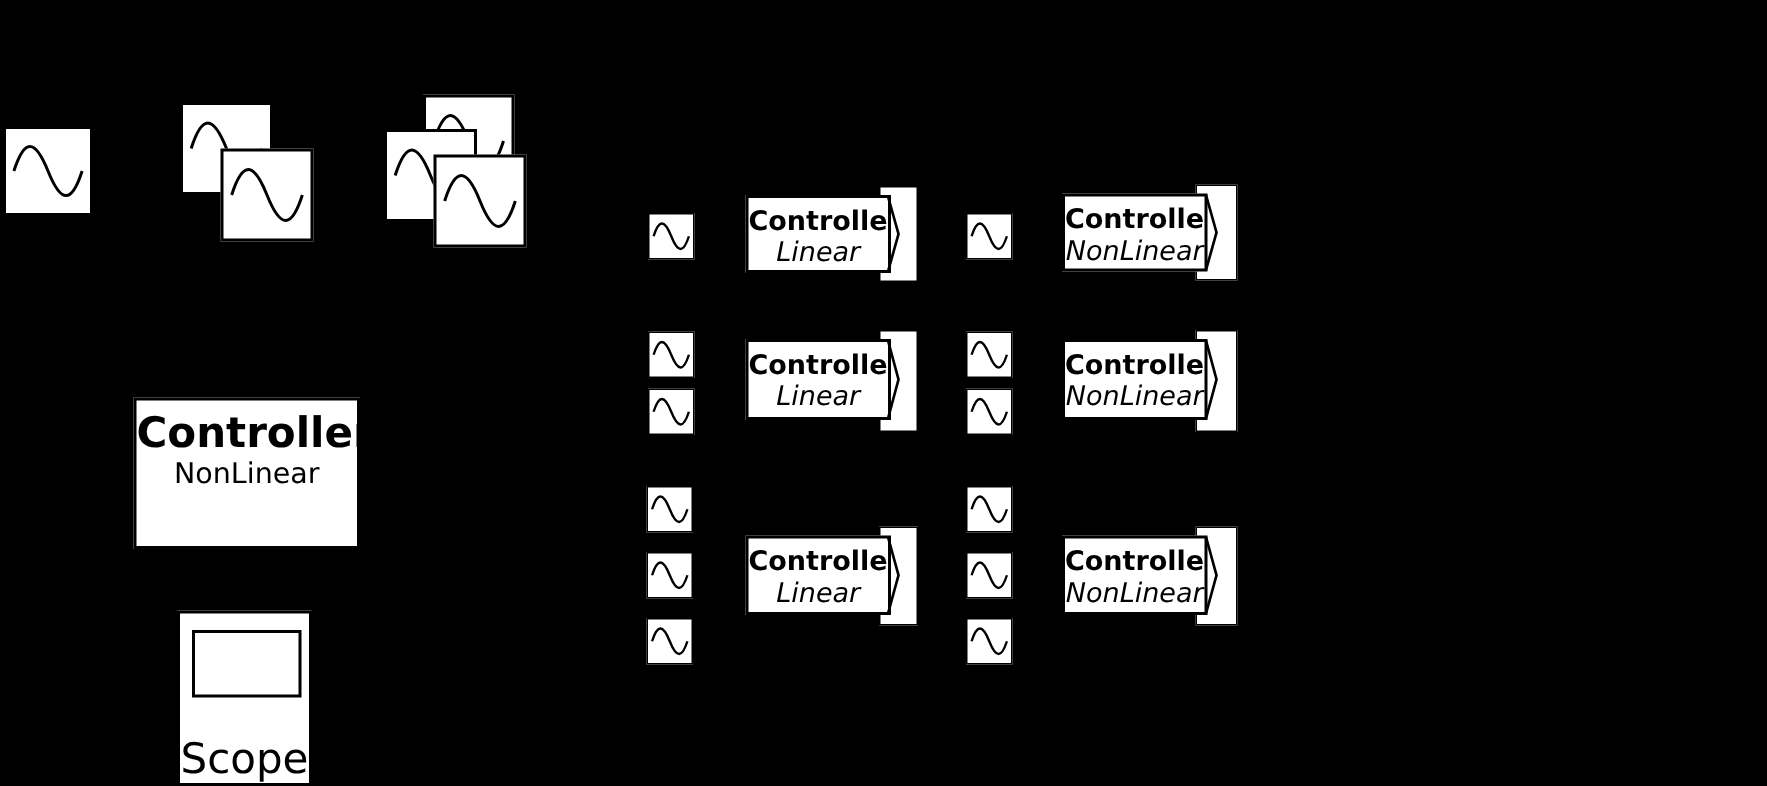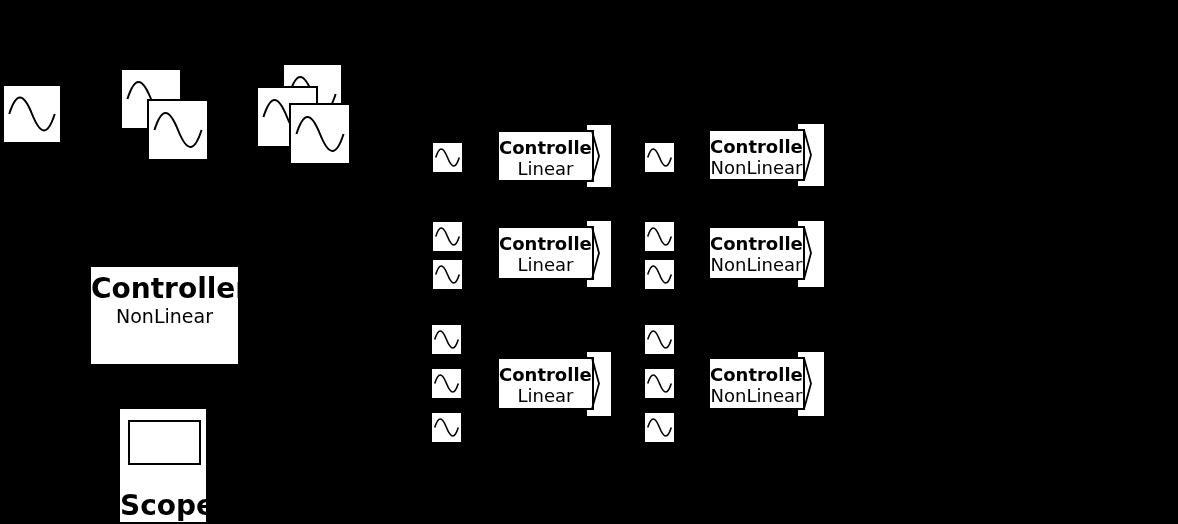--- a/index.html
+++ b/index.html
@@ -17,26 +17,26 @@
   .z1{z-index:1}.z2{z-index:2}.z3{z-index:3}
 
   
   .ctrl-main{left:89px;top:265px;width:151px;height:101px;text-align:center;}
   .ctrl-main .t1{font-weight:bold;font-size:28px;line-height:32px;margin-top:6px;letter-spacing:0px;}
   .ctrl-main .t2{font-size:19px;line-height:23px;}
 
   
   .scope{left:118px;top:407px;width:90px;height:117px;text-align:center;}
   .scope-screen{position:absolute;left:8px;top:11px;width:73px;height:45px;background:#ffffff;border:2px solid #000000;box-sizing:border-box;}
-  .scope-label{position:absolute;left:0;right:0;top:80px;font-weight:bold;font-size:28px;}
+  .scope-label{position:absolute;left:0;right:0;top:80px;font-weight:normal;font-size:28px;}
 
   
   .ctrl-sm{width:97px;text-align:center;overflow:hidden;z-index:2;}
   .ctrl-sm .t1{font-weight:bold;font-size:18px;line-height:21px;margin-top:5px;white-space:nowrap;}
-  .ctrl-sm .t2{font-size:18px;line-height:21px;white-space:nowrap;}
+  .ctrl-sm .t2{font-size:18px;line-height:21px;white-space:nowrap;font-style:italic;}
   .rear{z-index:1;border-width:1.5px;}
   .chev{position:absolute;z-index:3;}
   .chev svg{display:block;}
 </style>
 </head>
 <body>
 
 <div class="canvas">
 
   <div class="blk sine sine-lg" style="left:2px;top:84px;width:60px;height:60px;">

